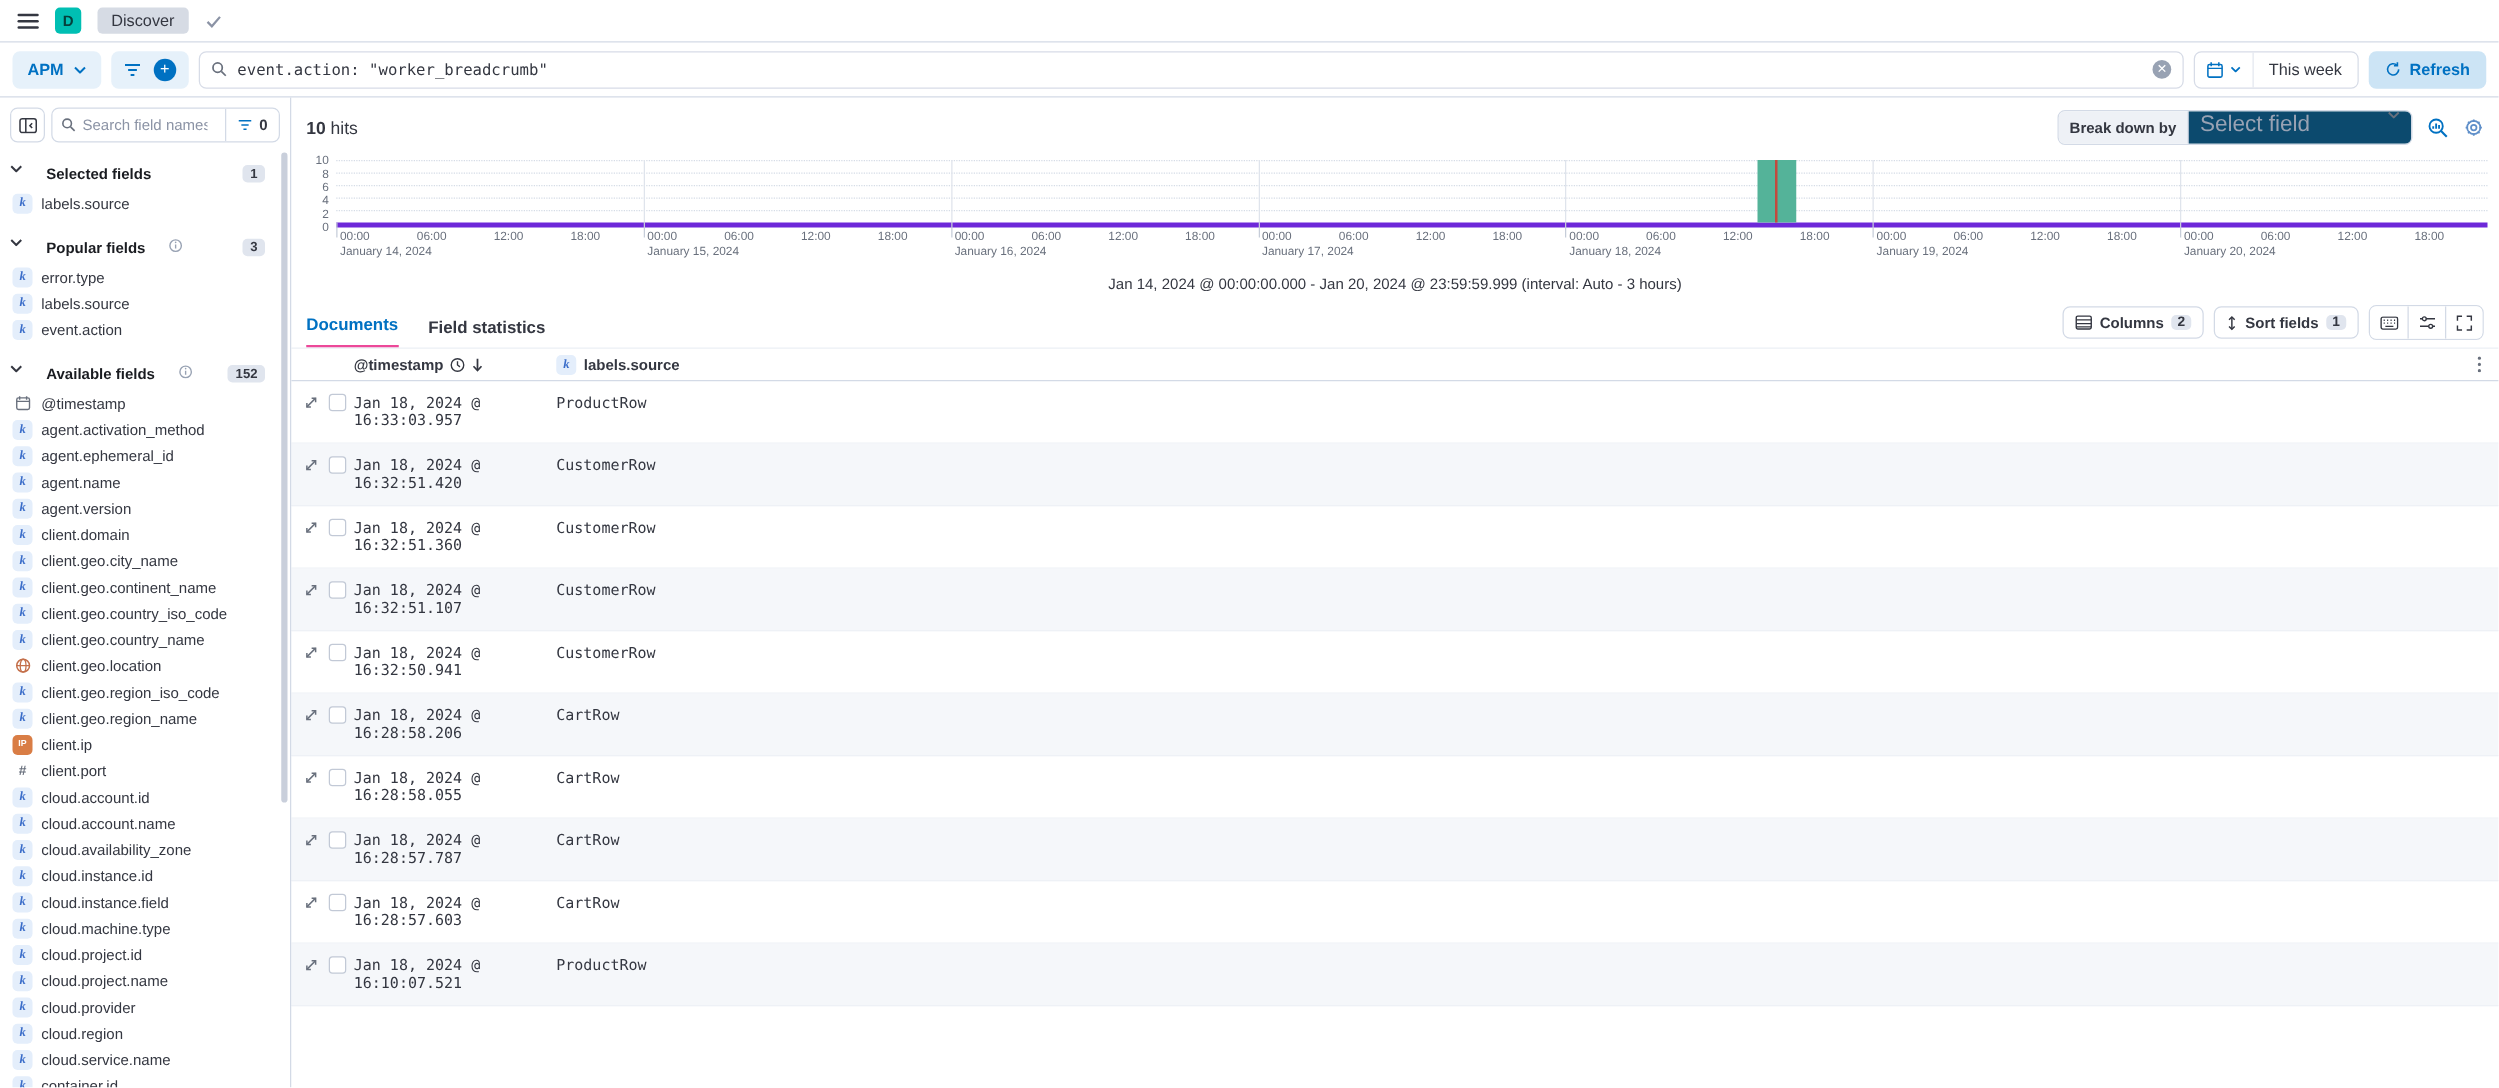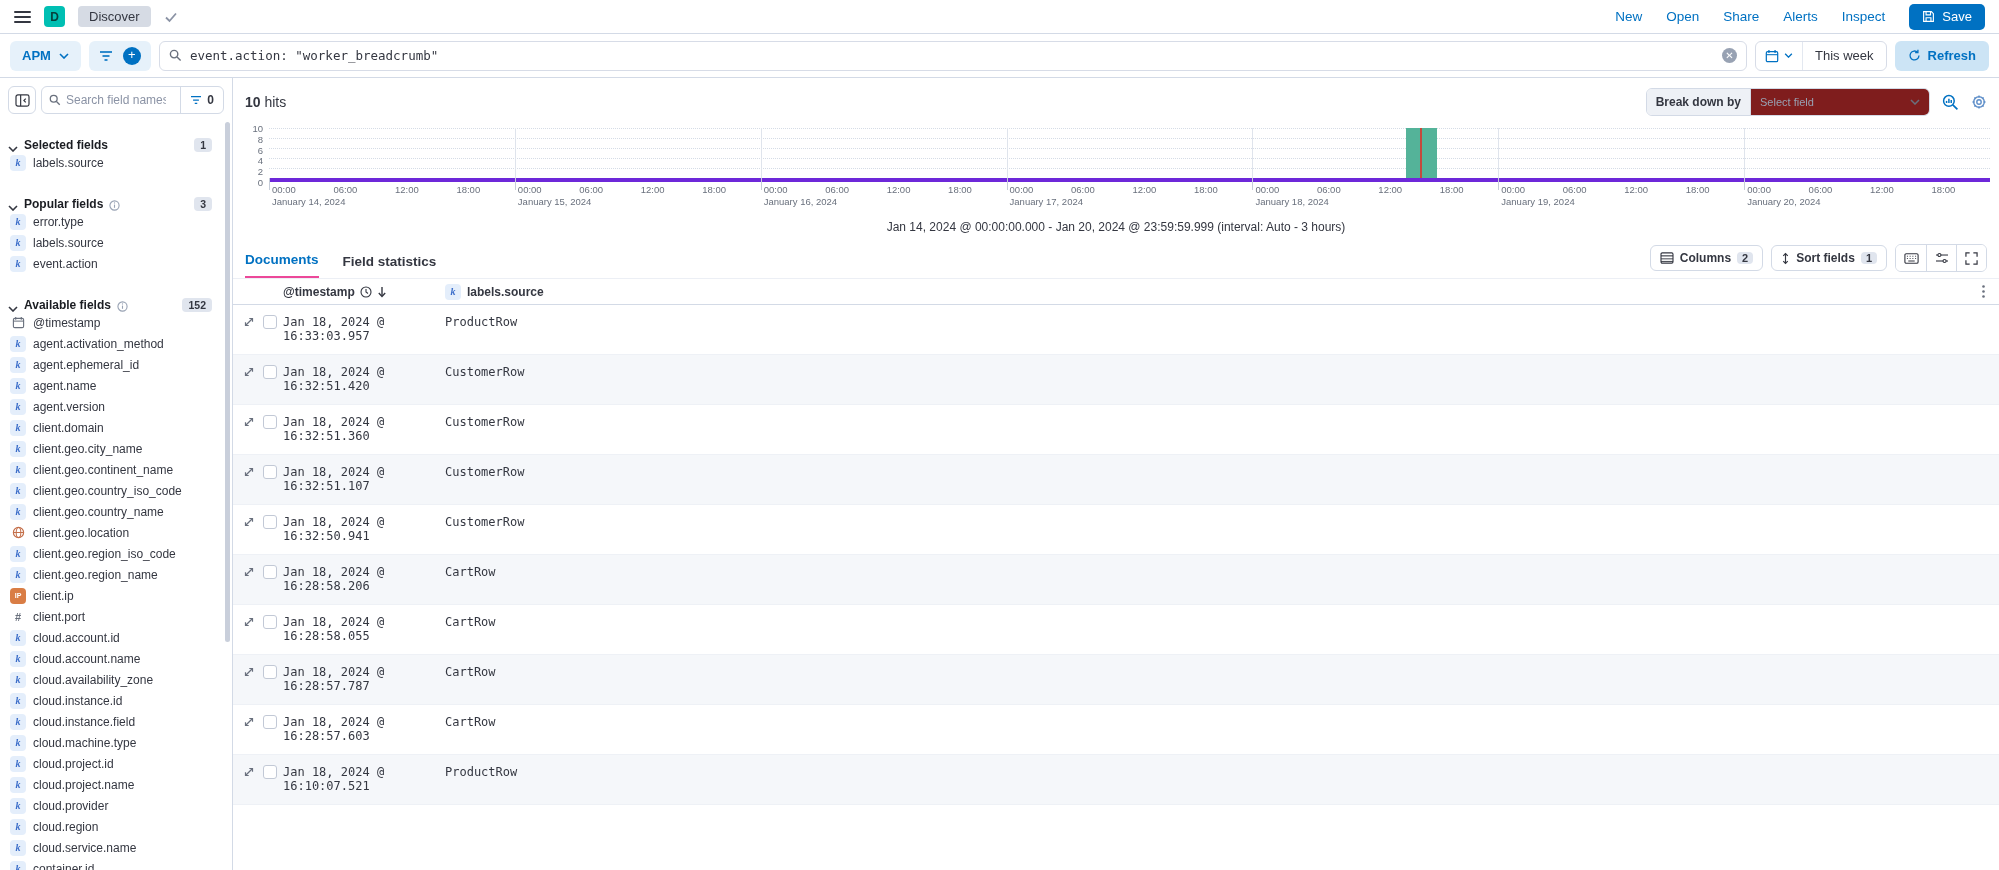--- a/index.html
+++ b/index.html
@@ -52,21 +52,21 @@
   .collapse-btn { width:28px; height:28px; border:1px solid #d3dae6; border-radius:6px;
     display:flex; align-items:center; justify-content:center; background:#fff; cursor:pointer; }
   .sb-search { flex:1; height:28px; border:1px solid #d3dae6; border-radius:6px; background:#fff;
     display:flex; align-items:center; overflow:hidden; }
   .sb-search-left { display:flex; align-items:center; gap:5px; padding:0 7px; flex:1; }
   .sb-search input { border:none; outline:none; width:100px; font-size:12px;
     font-family:"Liberation Sans", sans-serif; }
   .sb-search input::placeholder { color:#8b93a5; }
   .sb-filter { border-left:1px solid #d3dae6; height:100%; display:flex; align-items:center;
     gap:5px; padding:0 9px; cursor:pointer; font-size:12px; font-weight:bold; color:#343741; }
-  .sb-section-h { display:flex; align-items:flex-end; gap:6px; margin-top:18px; height:20px; }
+  .sb-section-h { display:flex; align-items:flex-start; gap:19px; margin-top:18px; height:20px; }
   .sb-section-h .lbl { font-size:12px; font-weight:bold; color:#1a1c21; }
   .badge { margin-left:auto; margin-right:12px; background:#e0e5ee; color:#343741;
     border-radius:4px; padding:1px 6px; font-size:10.5px; font-weight:bold; }
   .sb-items { margin-bottom:6px; }
   .field-item { display:flex; align-items:center; gap:7px; height:21px; padding:0 2px;
     font-size:12px; color:#343741; cursor:pointer; }
   .ficon { width:16px; height:16px; border-radius:4px; display:flex; align-items:center;
     justify-content:center; font-size:10px; flex:none; }
   .fi-keyword { background:#e4eefb; color:#3b6dc9; font-style:italic; font-weight:bold;
     font-family:"Liberation Serif", serif; }
@@ -77,22 +77,22 @@
     background:#c9cfdb; border-radius:3px; }
 
   
   .hits-row { display:flex; align-items:center; padding:4px 12px 6px; }
   .hits { font-size:14px; }
   .hits b { font-weight:bold; }
   .hits-right { margin-left:auto; display:flex; align-items:center; gap:12px; }
   .breakdown { display:flex; height:28px; border:1px solid #d3dae6; border-radius:6px; overflow:hidden; }
   .bd-label { background:#eef1f6; padding:0 9px; font-size:12px; font-weight:bold;
     display:flex; align-items:center; border-right:1px solid #d3dae6; }
-  .bd-select { width:178px; padding:0 9px; display:flex; align-items:center; font-size:11px;
-    color:#98a2b3; background:#7f1d1d; cursor:pointer; }
+  .bd-select { width:178px; padding:0 9px; display:flex; align-items:flex-start; font-size:18px;
+    color:#98a2b3; background:#0c4a6e; cursor:pointer; }
   .bd-select .chev { margin-left:auto; }
 
   
   .chart { position:relative; height:92px; margin:2px 0 0 0; }
   .plot { position:absolute; left:36px; right:9px; top:4px; bottom:34px;
     border-bottom:4px solid #6d28d9; }
   .ylab { position:absolute; left:4px; width:26px; text-align:right; font-size:9.5px; color:#69707d; }
   .hgrid { position:absolute; left:0; right:0; height:0; border-top:1px dotted #d5dce6; }
   .vline { position:absolute; top:0; bottom:0; width:1px; background:#dfe4ec; }
   .daytick { position:absolute; bottom:-12px; height:12px; width:1px; background:#c6cdd9; }
@@ -146,36 +146,20 @@
         <span></span>
         <span></span>
       </div>
     <div class="logo">D</div>
     <div class="crumb">Discover</div>
     <span>
       <svg width="14" height="14" viewBox="0 0 14 14">
           <polyline points="2,7.5 5.5,11 12,3.5" fill="none" stroke="#8b93a5" stroke-width="1.8"></polyline>
         </svg>
     </span>
-  </div>
-  <div class="tb-right">
-    <span class="tb-link">New</span>
-    <span class="tb-link">Open</span>
-    <span class="tb-link">Share</span>
-    <span class="tb-link">Alerts</span>
-    <span class="tb-link">Inspect</span>
-    <button class="save-btn">
-      <span>
-        <svg width="13" height="13" viewBox="0 0 16 16">
-            <path d="M2 2h9.5L14 4.5V14H2z" fill="none" stroke="#fff" stroke-width="1.4"></path>
-            <path d="M5 2v4h5.5V2M5 14v-4.5h6V14" fill="none" stroke="#fff" stroke-width="1.4"></path>
-          </svg>
-      </span>
-      <span>Save</span>
-    </button>
   </div>
 </div>
 
 <div class="querybar">
   <button class="apm-btn">
     <span>APM</span>
     <svg width="10" height="6" viewBox="0 0 10 6">
         <polyline points="1,1 5,5 9,1" fill="none" stroke="#0071c2" stroke-width="1.6"></polyline>
       </svg>
   </button>

